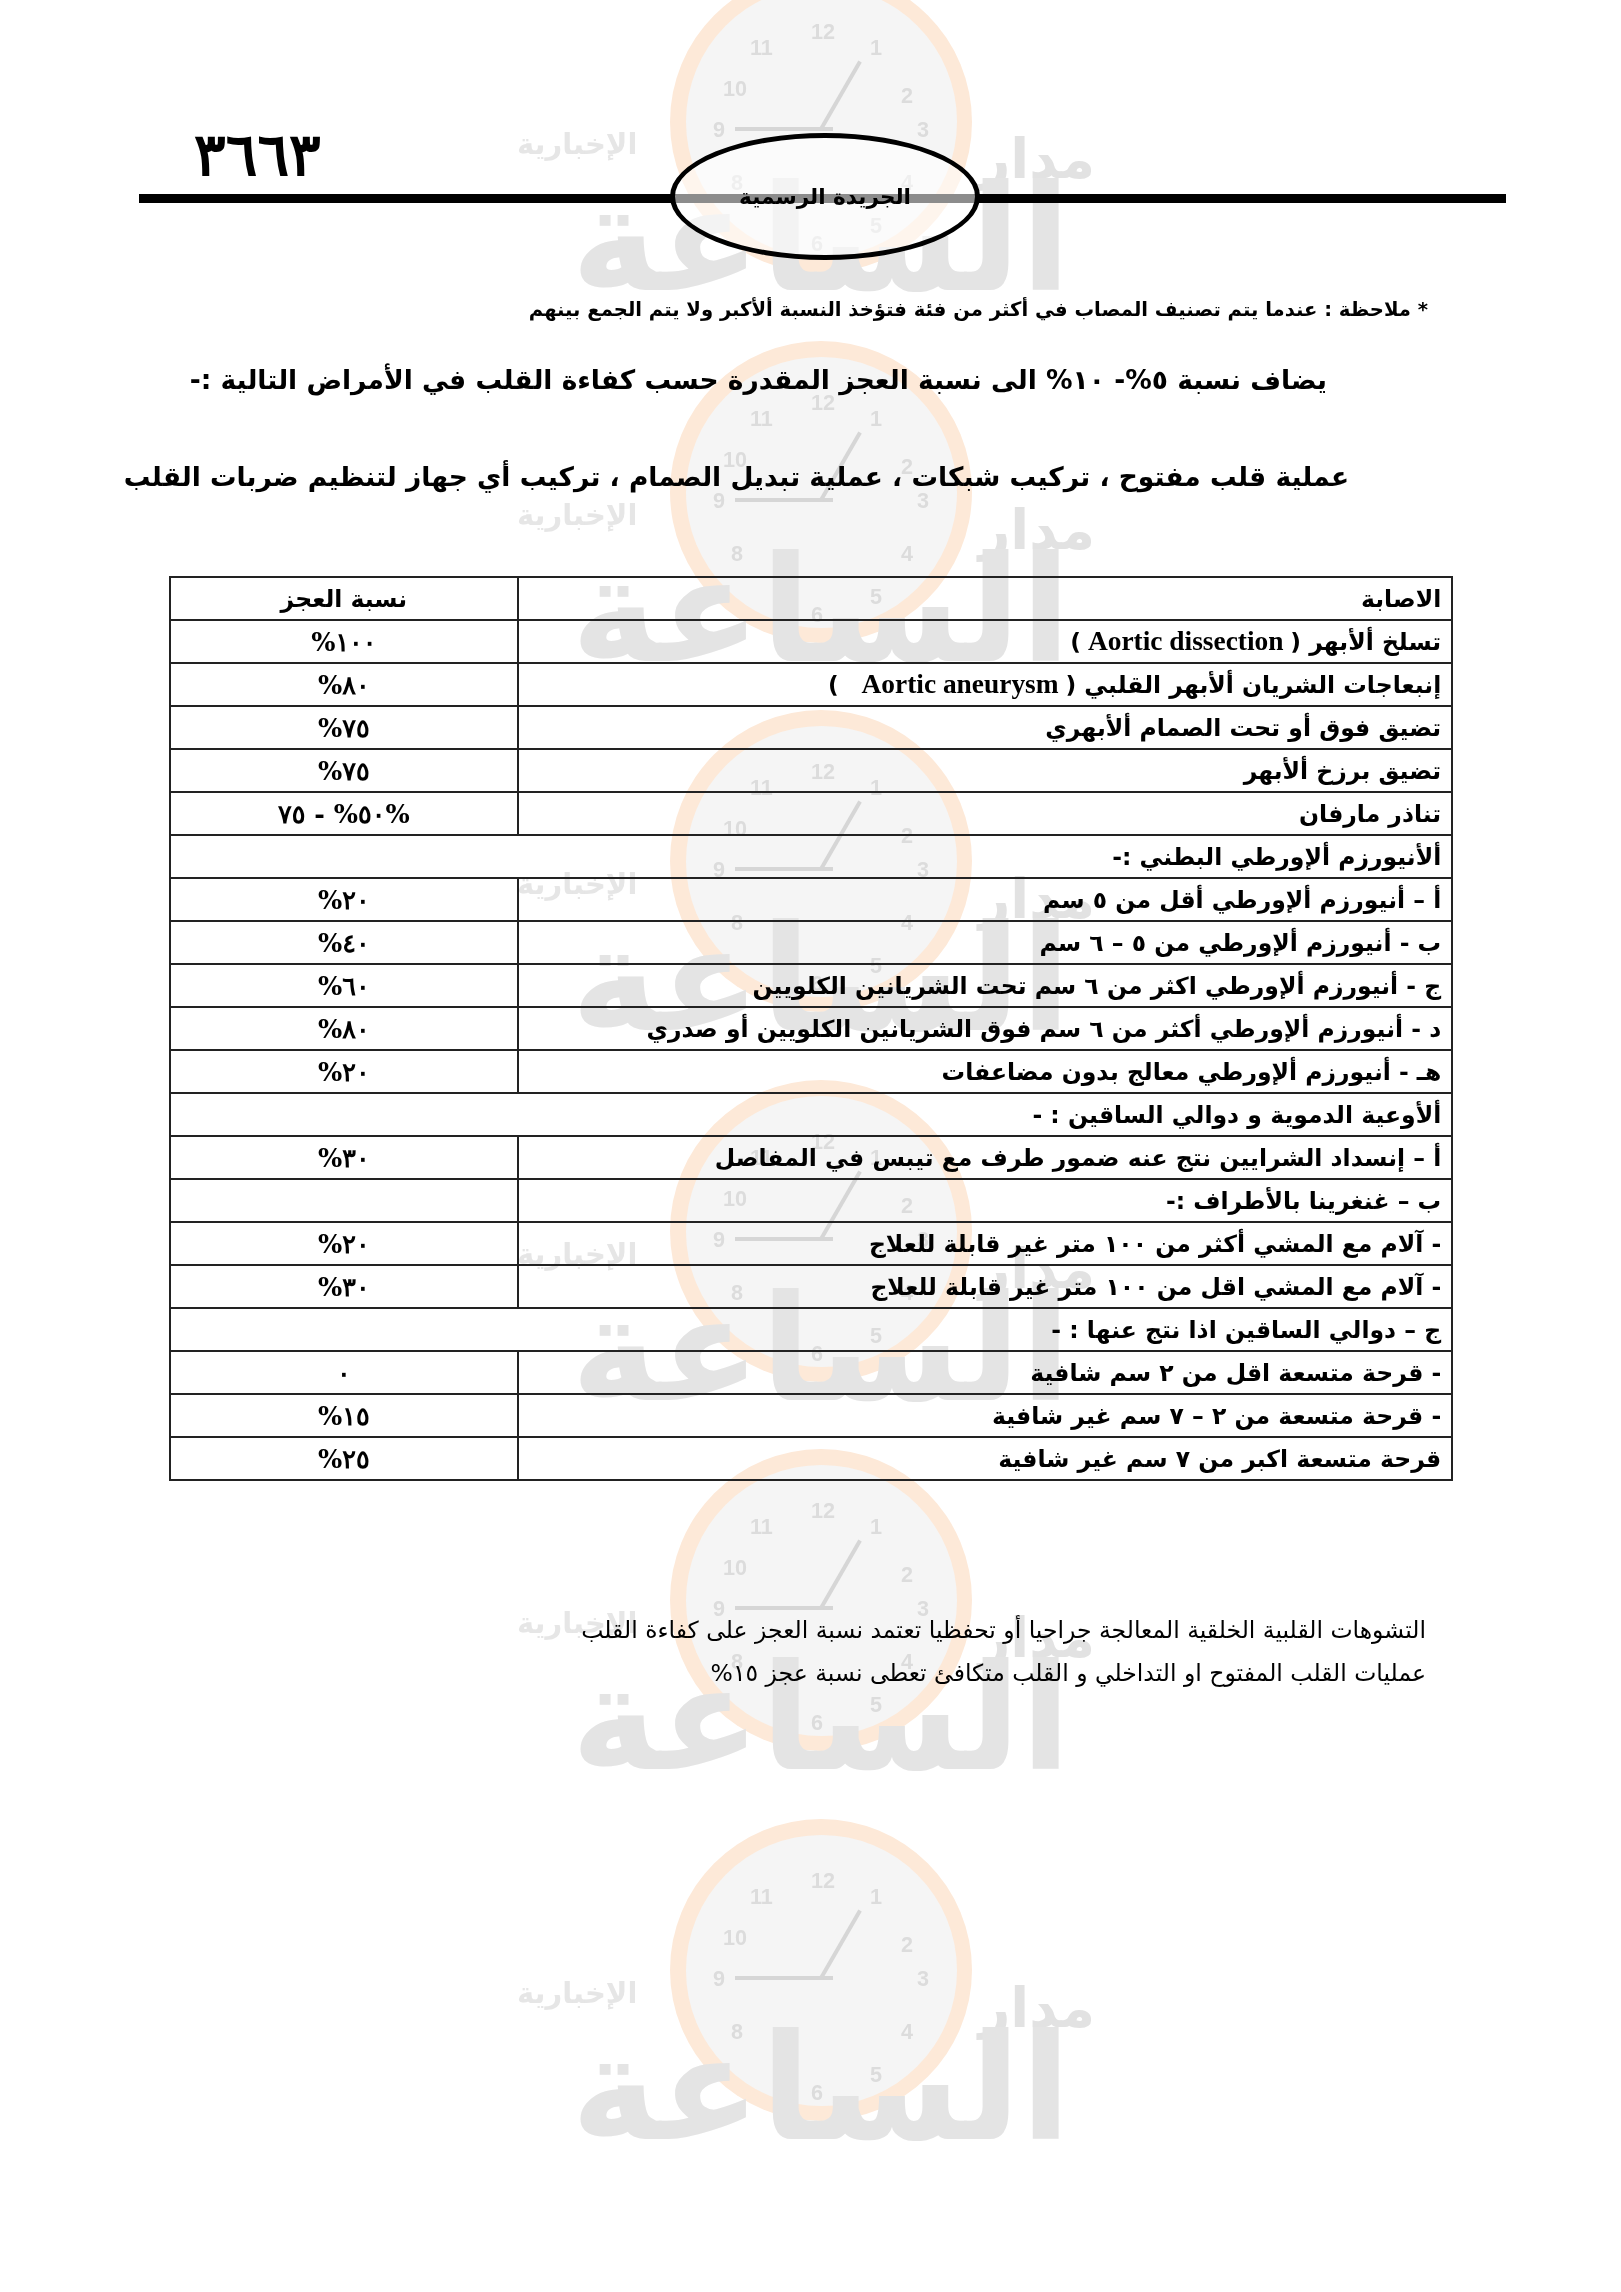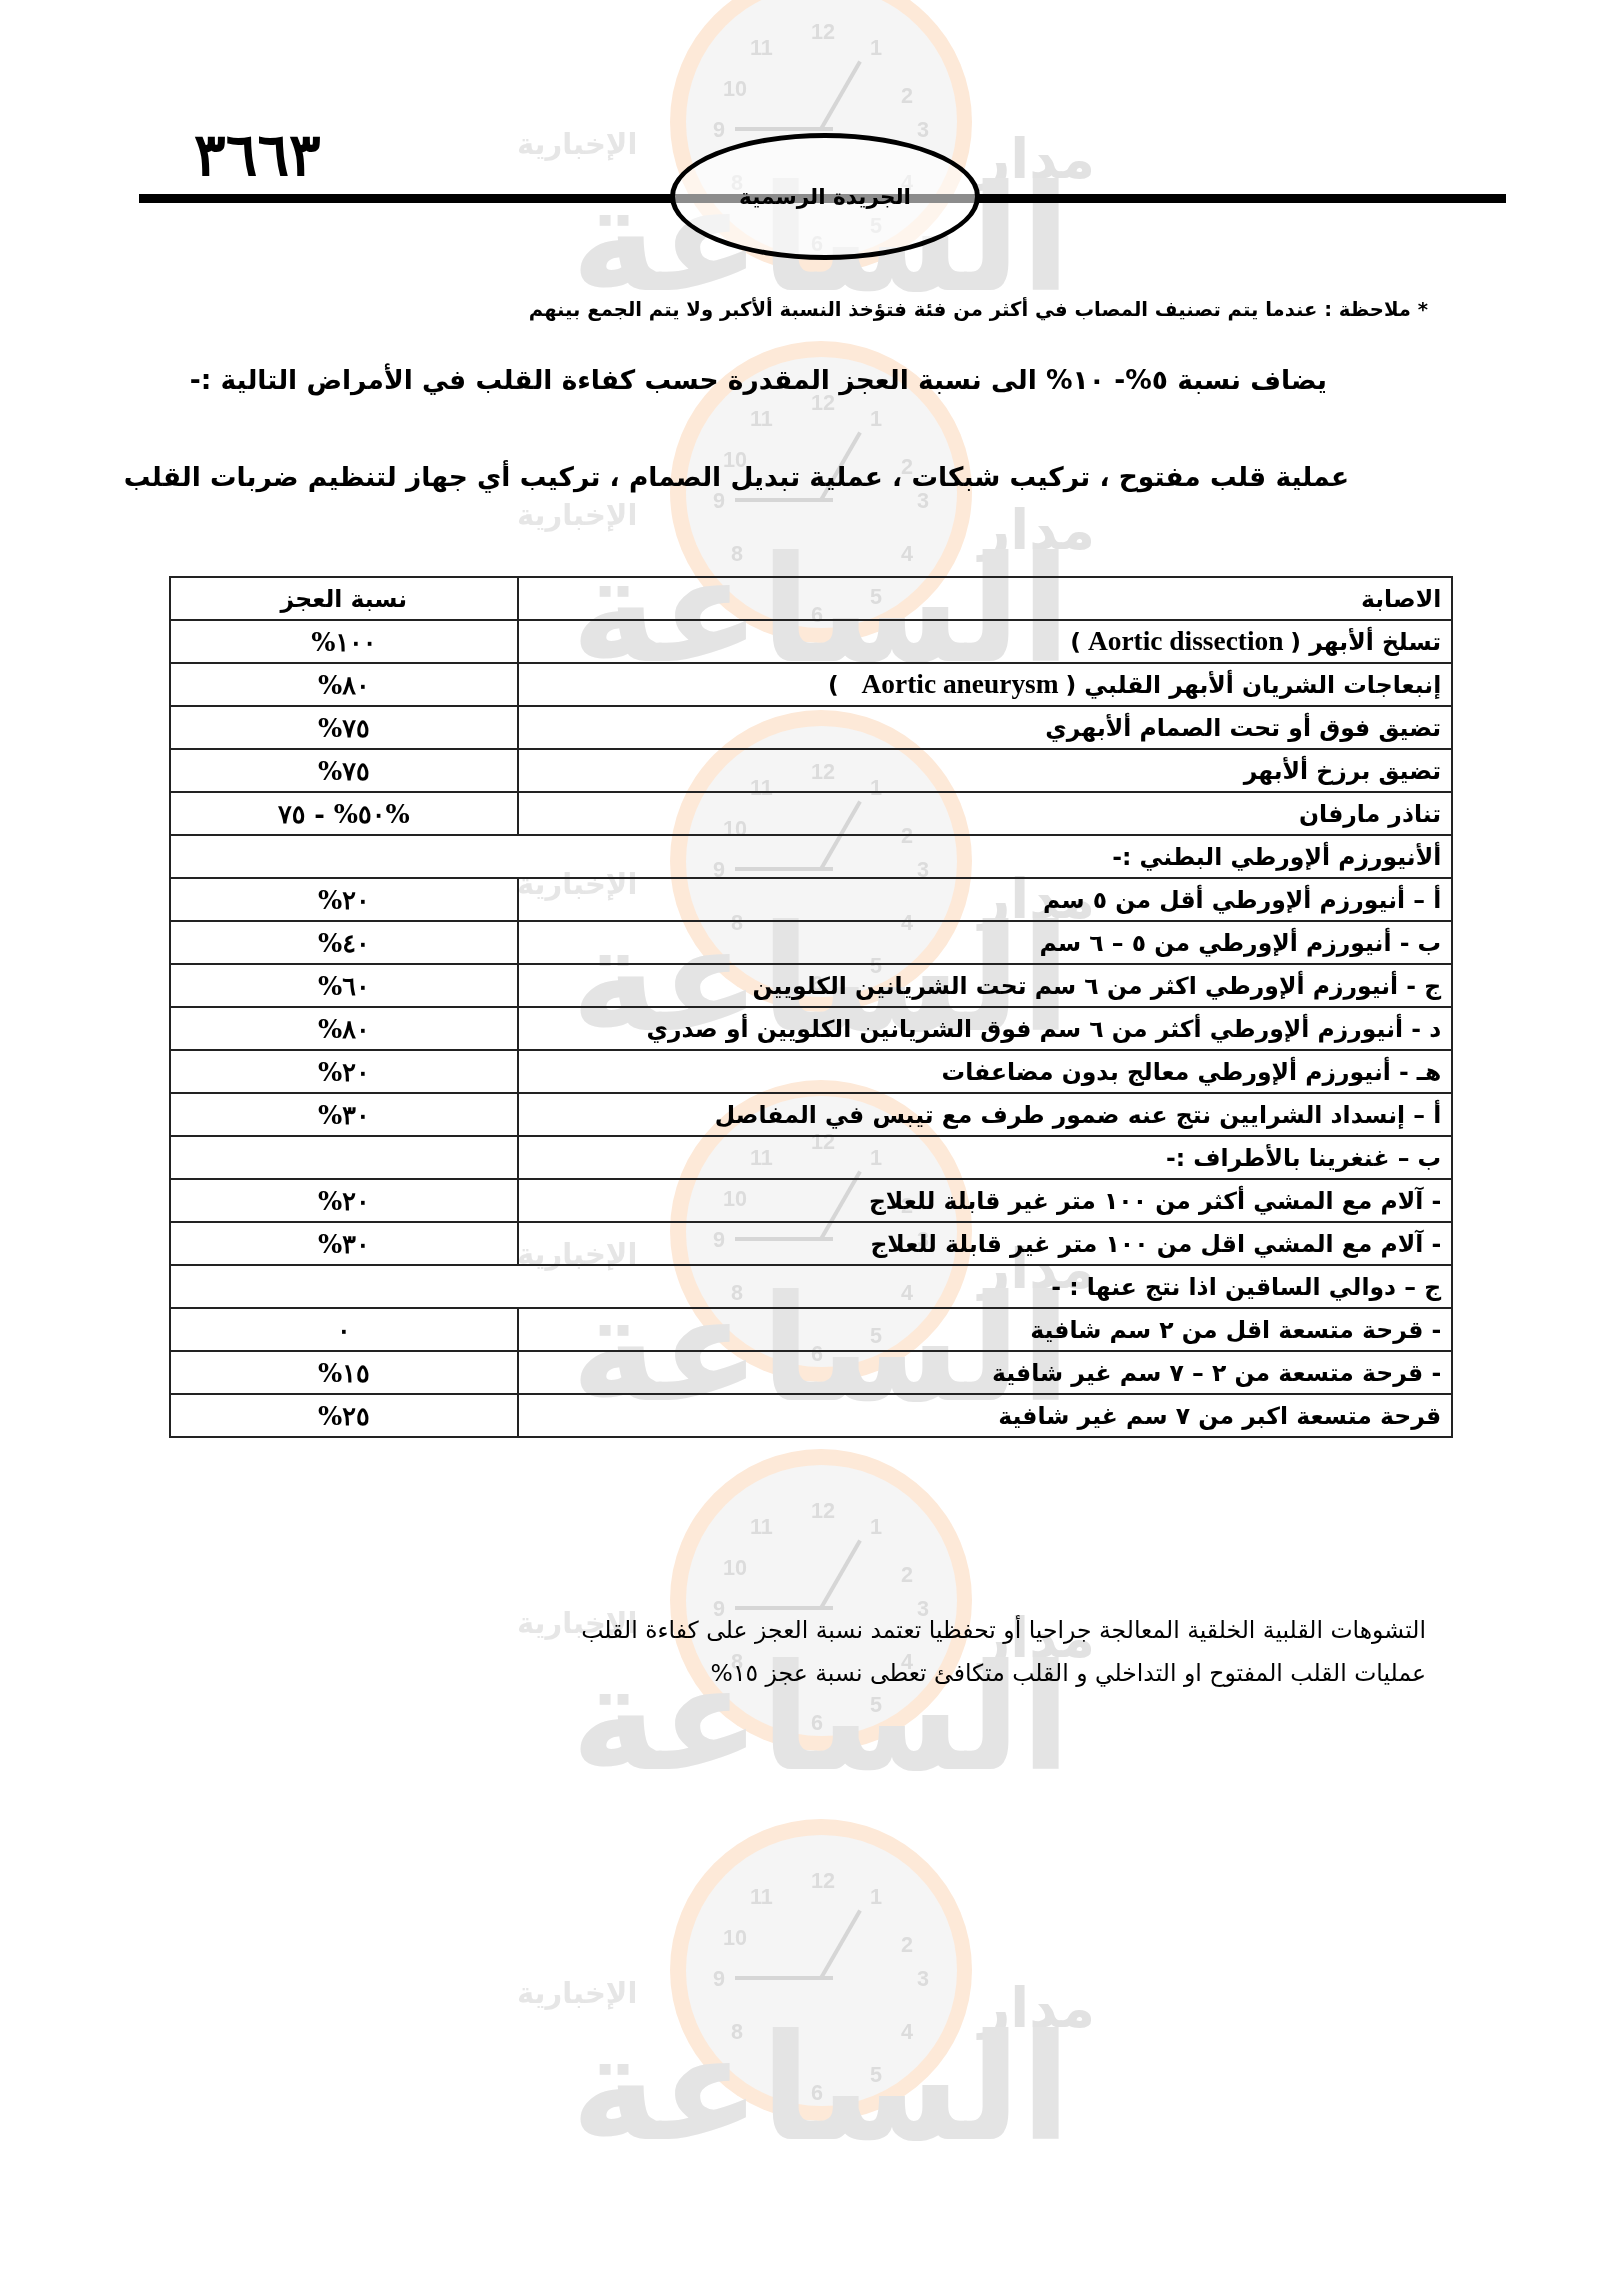--- a/index.html
+++ b/index.html
@@ -216,20 +216,23 @@
         </tr>
         <tr>
           <td class="cond"><span>د - أنيورزم ألإورطي أكثر من ٦ سم فوق الشريانين الكلويين أو صدري</span></td>
           <td class="pct" dir="ltr">%٨٠</td>
         </tr>
         <tr>
           <td class="cond"><span>هـ - أنيورزم ألإورطي معالج بدون مضاعفات</span></td>
           <td class="pct" dir="ltr">%٢٠</td>
         </tr>
         <tr>
+          <td colspan="2" class="section">ألأوعية الدموية و دوالي الساقين : -</td>
+        </tr>
+        <tr>
           <td class="cond"><span>أ – إنسداد الشرايين نتج عنه ضمور طرف مع تيبس في المفاصل</span></td>
           <td class="pct" dir="ltr">%٣٠</td>
         </tr>
         <tr>
           <td class="cond"><span>ب – غنغرينا بالأطراف :-</span></td>
           <td class="pct" dir="ltr"></td>
         </tr>
         <tr>
           <td class="cond"><span>- آلام مع المشي أكثر من ١٠٠ متر غير قابلة للعلاج</span></td>
           <td class="pct" dir="ltr">%٢٠</td>

